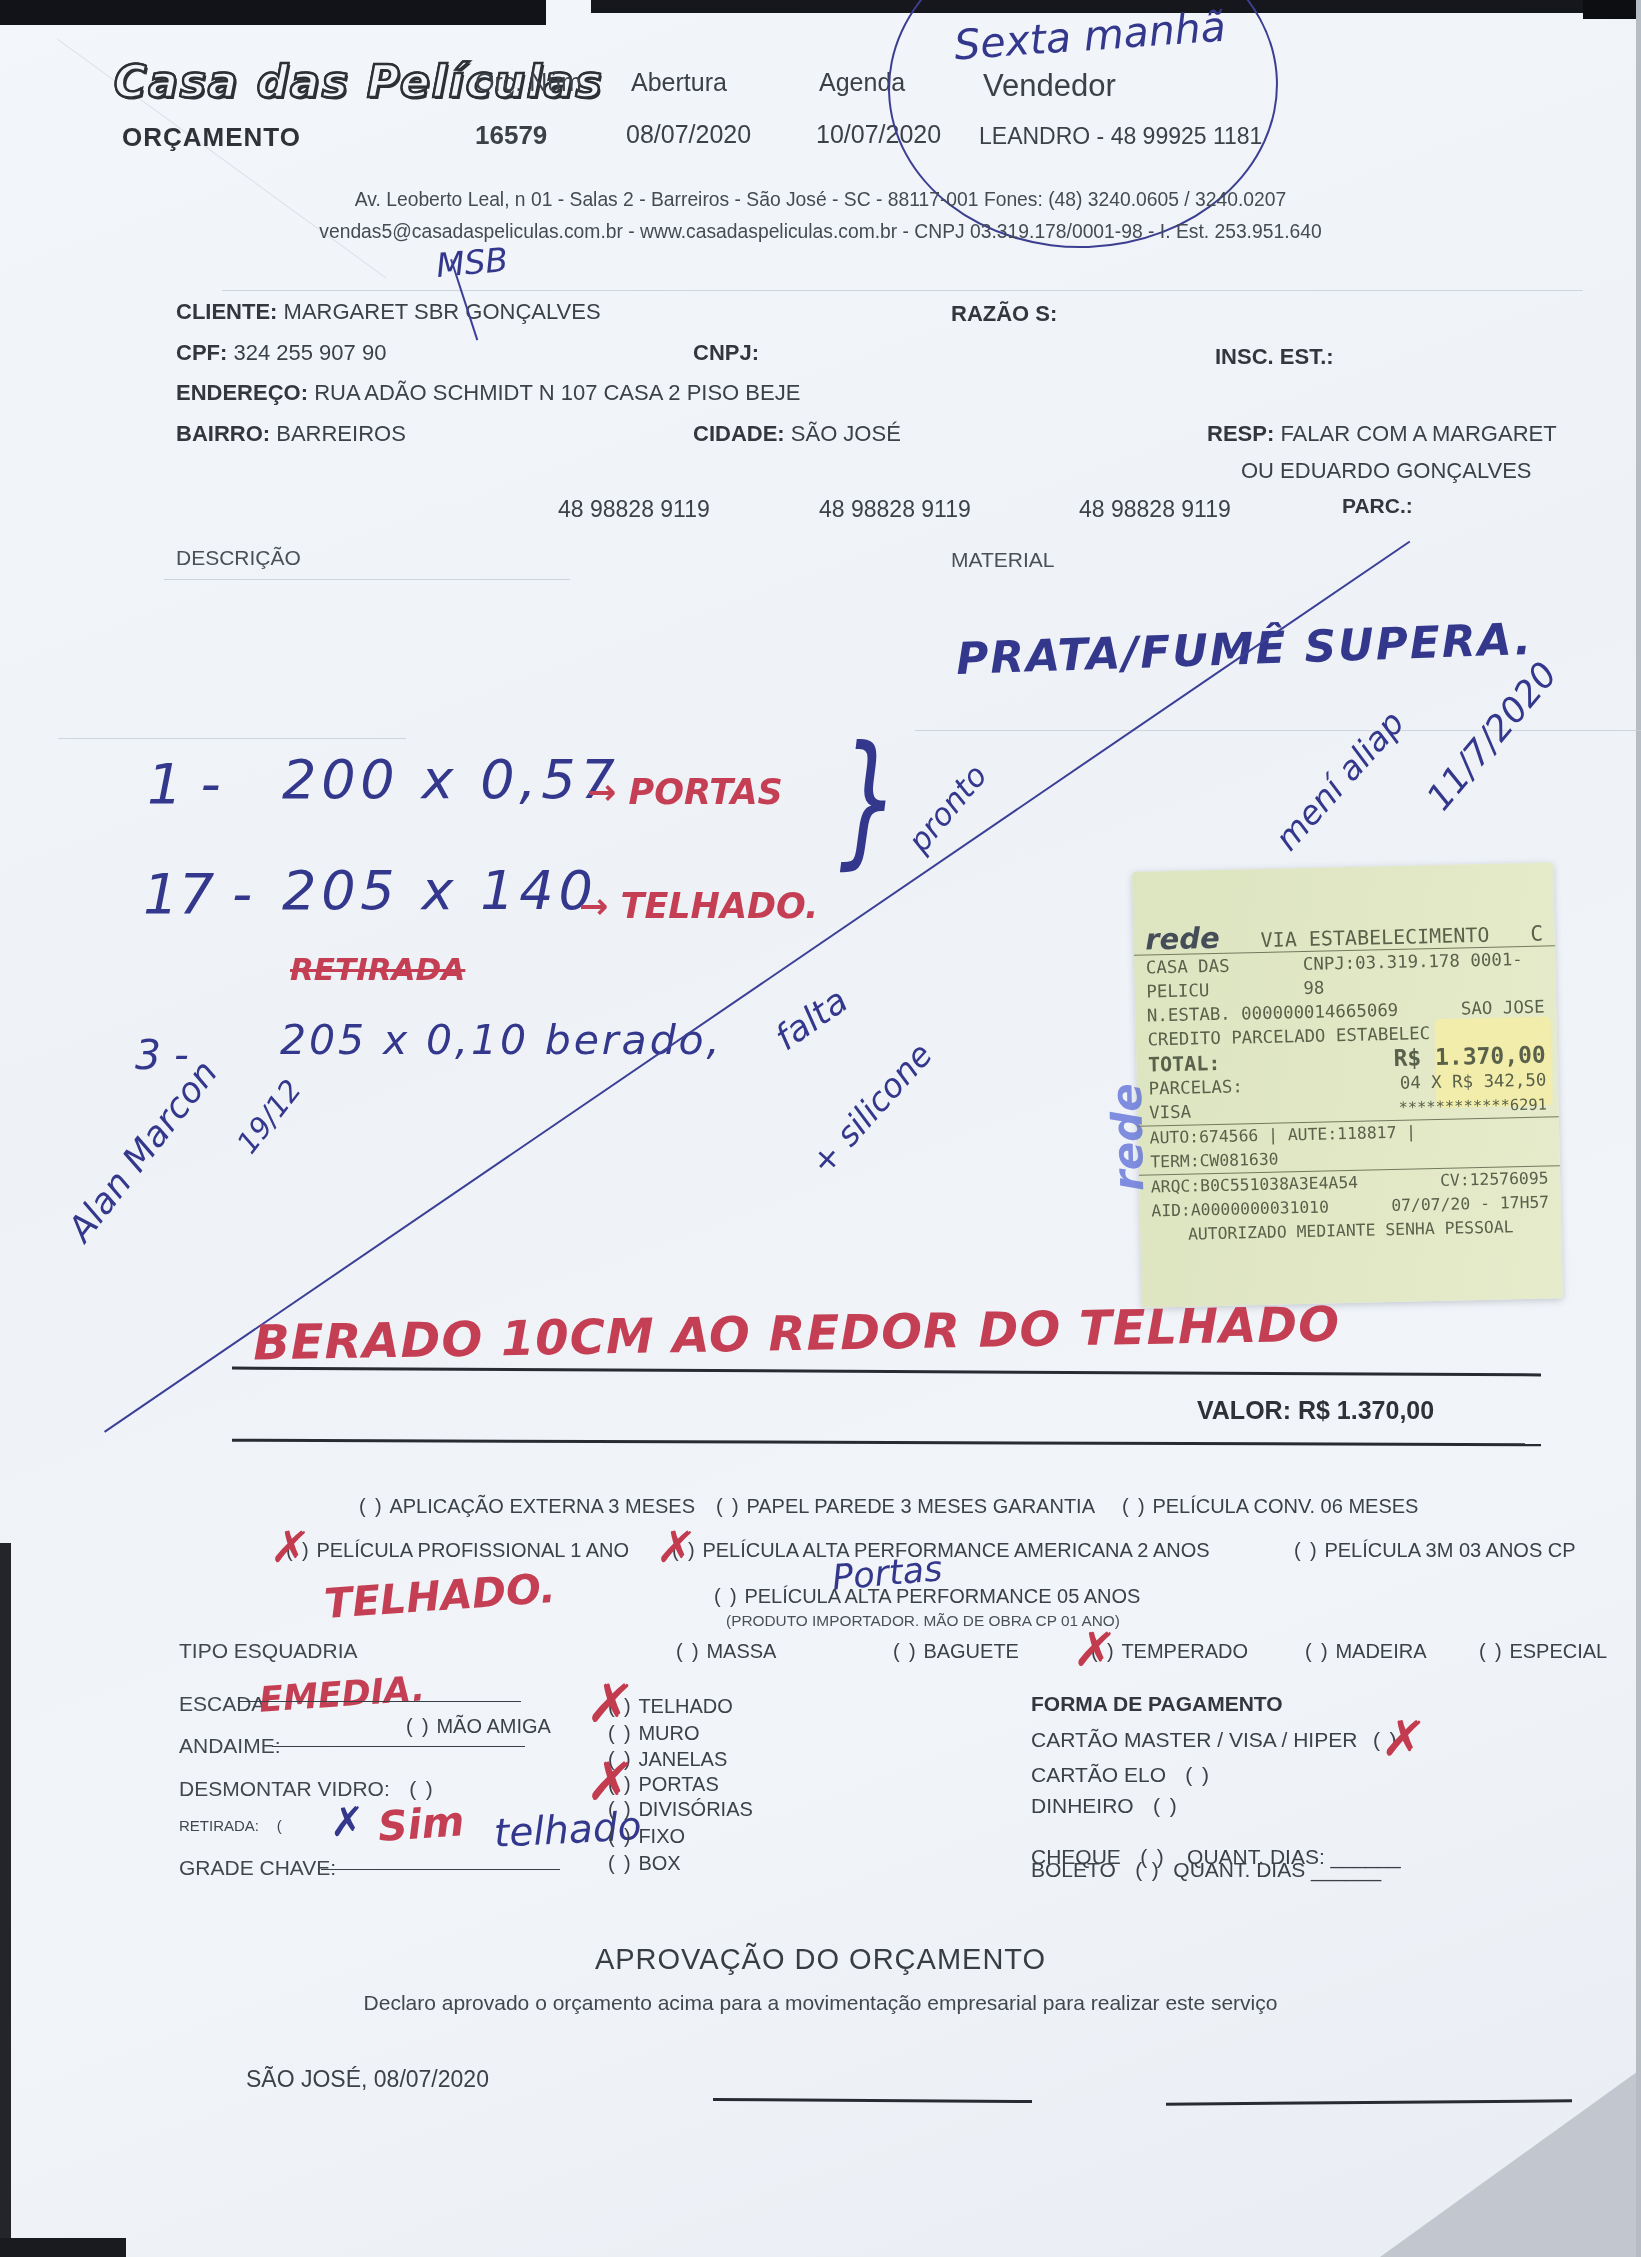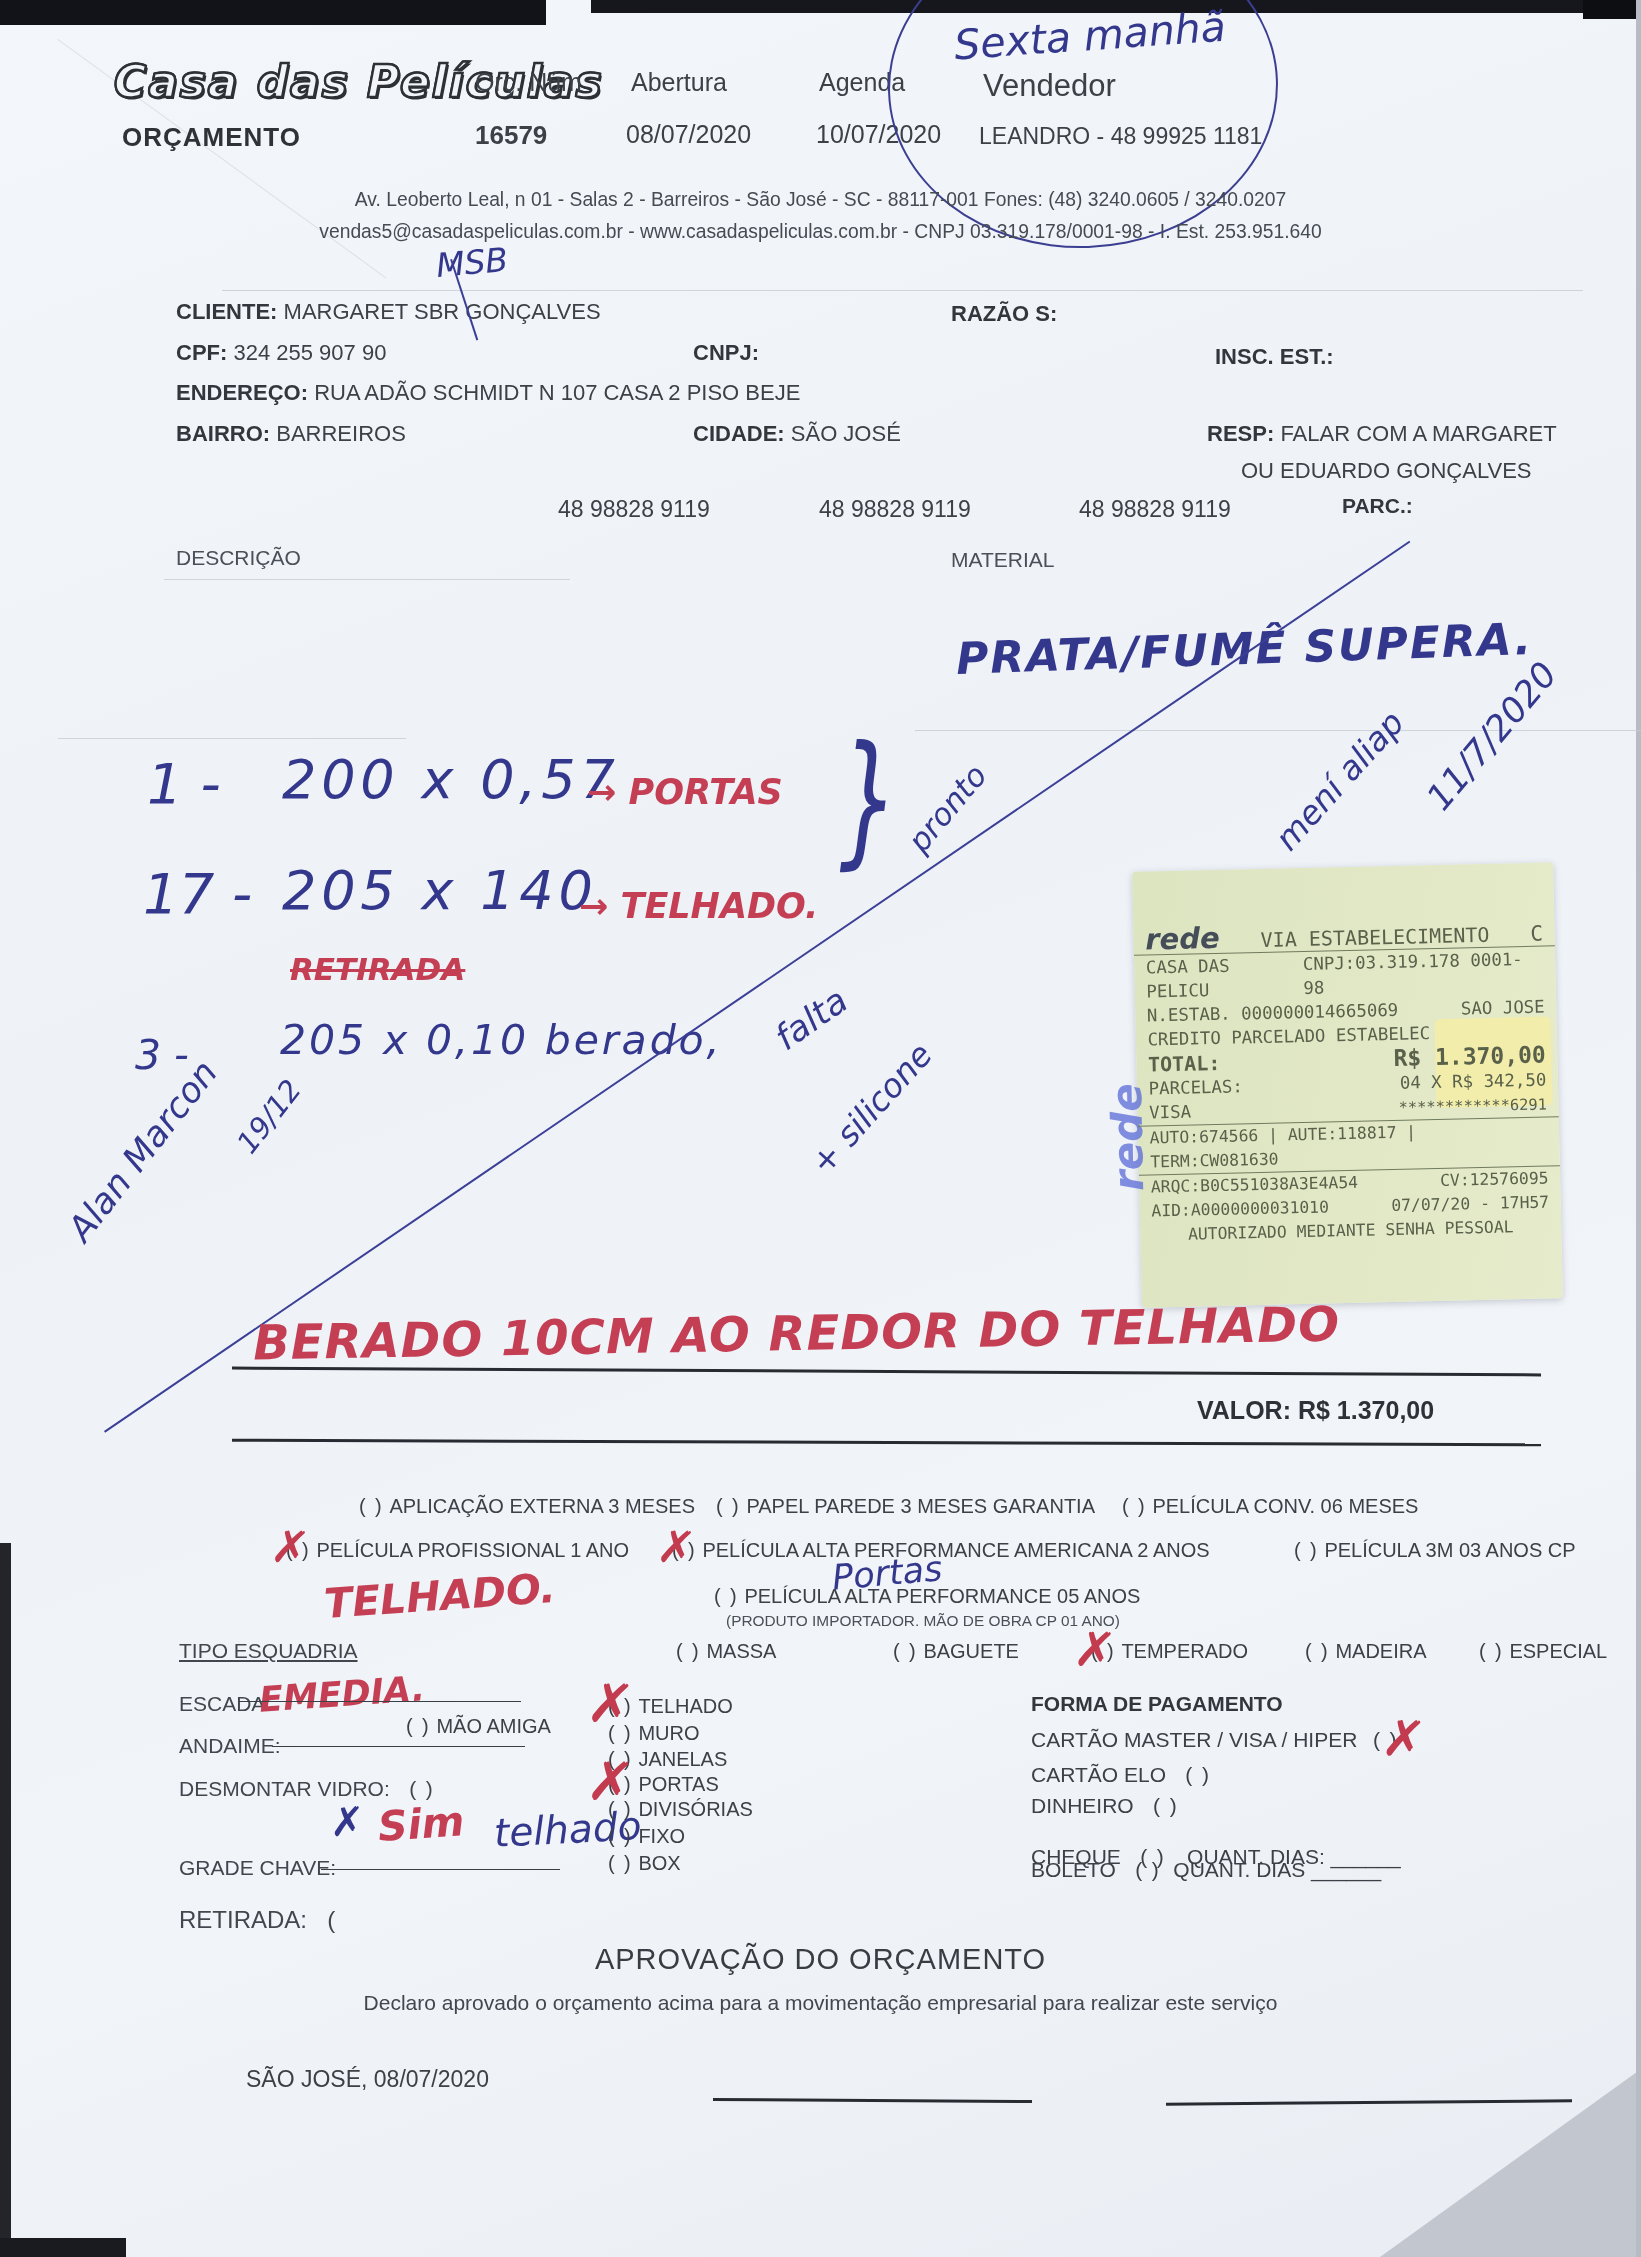--- a/index.html
+++ b/index.html
@@ -217,21 +217,21 @@
     <span class="pr">(  )</span><span>PELÍCULA 3M 03 ANOS CP</span>
   </div>
   <div class="t hwb" style="left:832px;top:1553px;font-size:35px;transform:rotate(-5deg);">Portas</div>
   <div class="t hwr b" style="left:324px;top:1572px;font-size:41px;transform:rotate(-4deg);">TELHADO.</div>
 
   <div class="opt" style="left:714px;top:1585px;">
     <span class="pr">(  )</span><span>PELÍCULA ALTA PERFORMANCE 05 ANOS</span>
   </div>
   <div class="t" style="left:726px;top:1612px;font-size:15.4px;color:#4a5058;">(PRODUTO IMPORTADOR. MÃO DE OBRA CP 01 ANO)</div>
 
-  <div class="t" style="left:179px;top:1639px;font-size:21px;color:#42474f;text-decoration:underline;">TIPO ESQUADRIA</div>
+  <div class="t" style="left:179px;top:1639px;font-size:21px;color:#42474f;">TIPO ESQUADRIA</div>
   <div class="opt" style="left:406px;top:1715px;">
     <span class="pr">(  )</span><span>MÃO AMIGA</span>
   </div>
   <div class="opt" style="left:676px;top:1640px;">
     <span class="pr">(  )</span><span>MASSA</span>
   </div>
   <div class="opt" style="left:893px;top:1640px;">
     <span class="pr">(  )</span><span>BAGUETE</span>
   </div>
   <div class="opt" style="left:1091px;top:1640px;">
@@ -250,21 +250,21 @@
   <div class="uline" style="left:239px;top:1701px;width:282px;"></div>
 
   <div class="t" style="left:179px;top:1734px;font-size:21px;color:#42474f;">ANDAIME:</div>
   <div class="uline" style="left:272px;top:1746px;width:253px;"></div>
 
   <div class="t" style="left:179px;top:1777px;font-size:21px;color:#42474f;">
     <span>DESMONTAR VIDRO:</span>
     <span style="letter-spacing:1.9px;margin-left:13.5px;">(  )</span>
   </div>
 
-  <div class="t" style="left:179px;top:1906px;font-size:24px;color:#42474f;">
+  <div class="t" style="left:179px;top:1817px;font-size:15px;color:#42474f;">
     <span>RETIRADA:</span>
     <span style="margin-left:13.5px;">(</span>
   </div>
   <div class="t hwb b" style="left:330px;top:1798px;font-size:41px;font-style:normal;">✗</div>
   <div class="t hwr b" style="left:378px;top:1800px;font-size:41px;transform:rotate(-4deg);">Sim</div>
   <div class="t hwb" style="left:494px;top:1807px;font-size:39px;transform:rotate(-3deg);">telhado</div>
 
   <div class="t" style="left:179px;top:1856px;font-size:21px;color:#42474f;">GRADE CHAVE:</div>
   <div class="uline" style="left:321px;top:1869px;width:239px;"></div>
 

